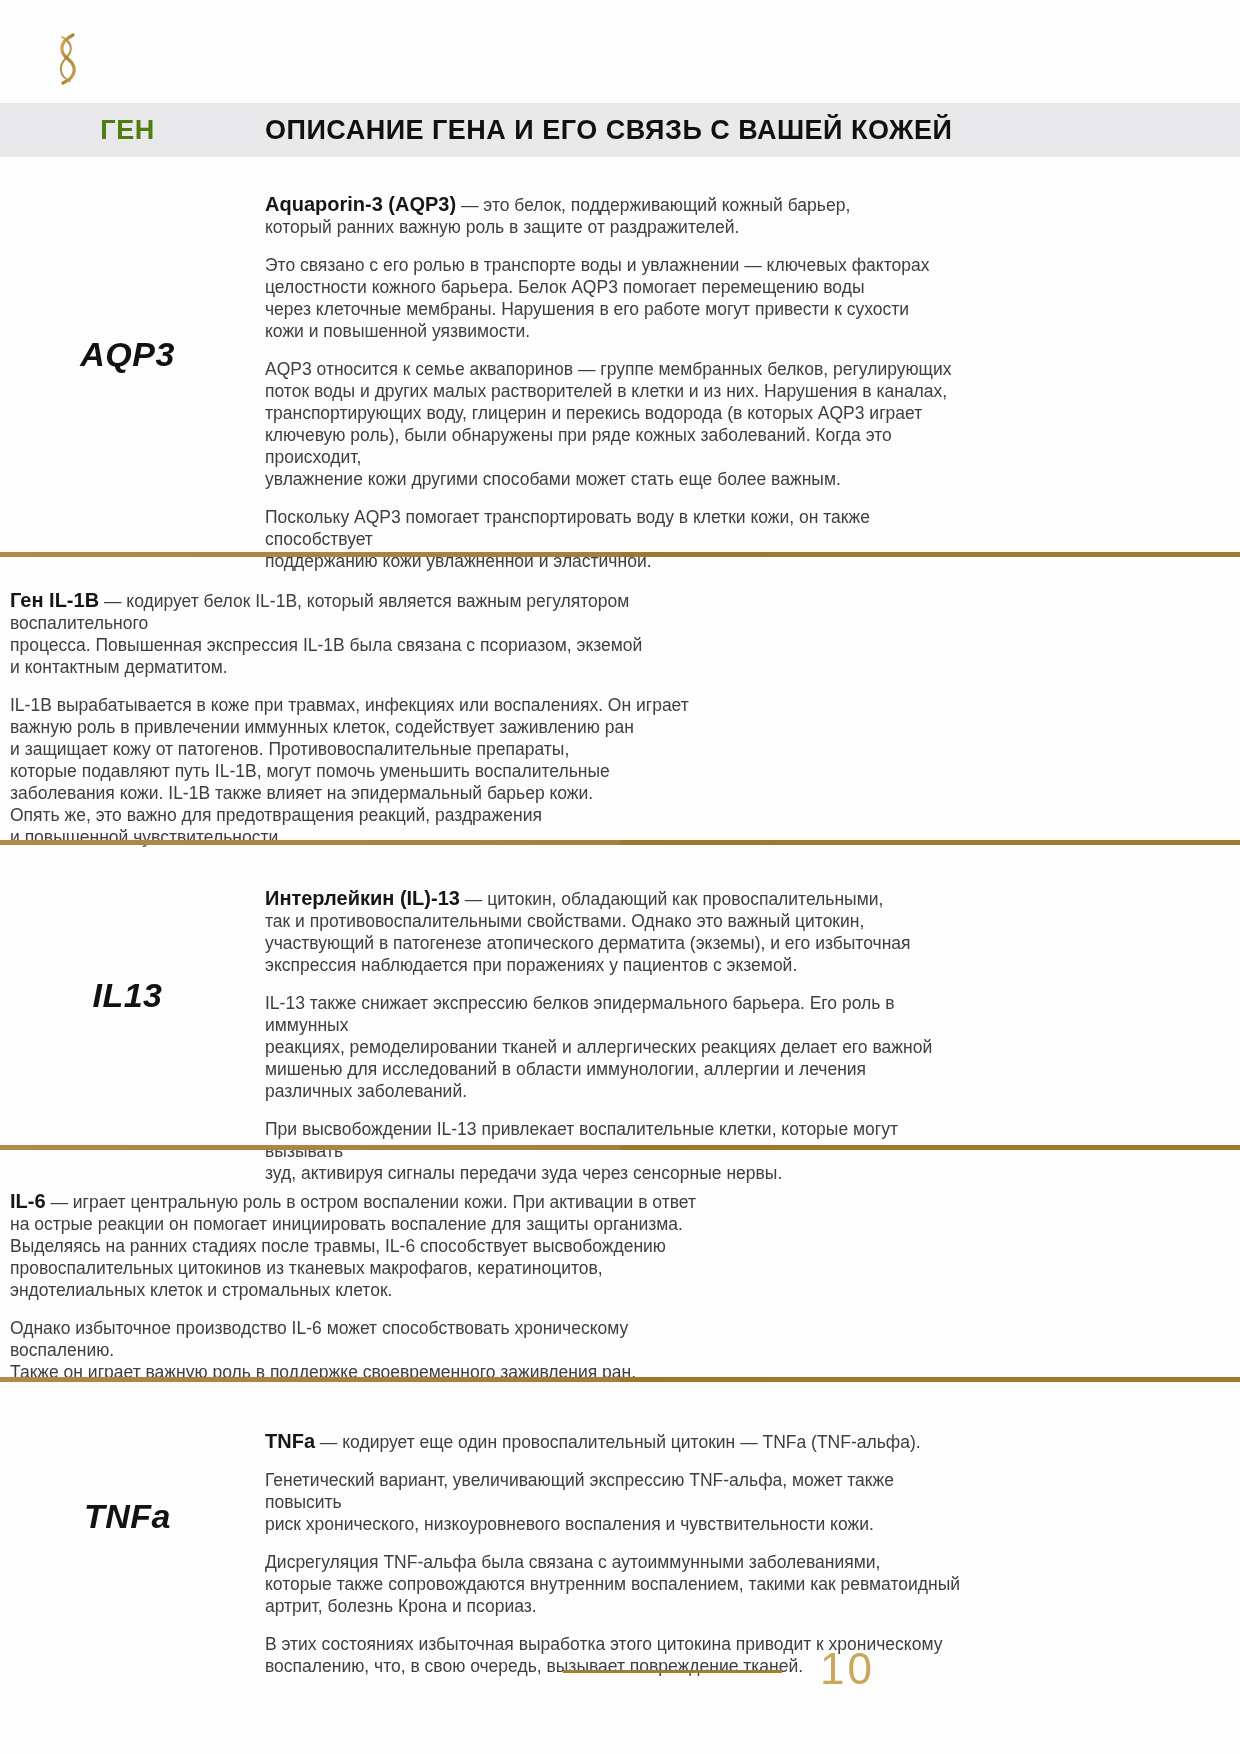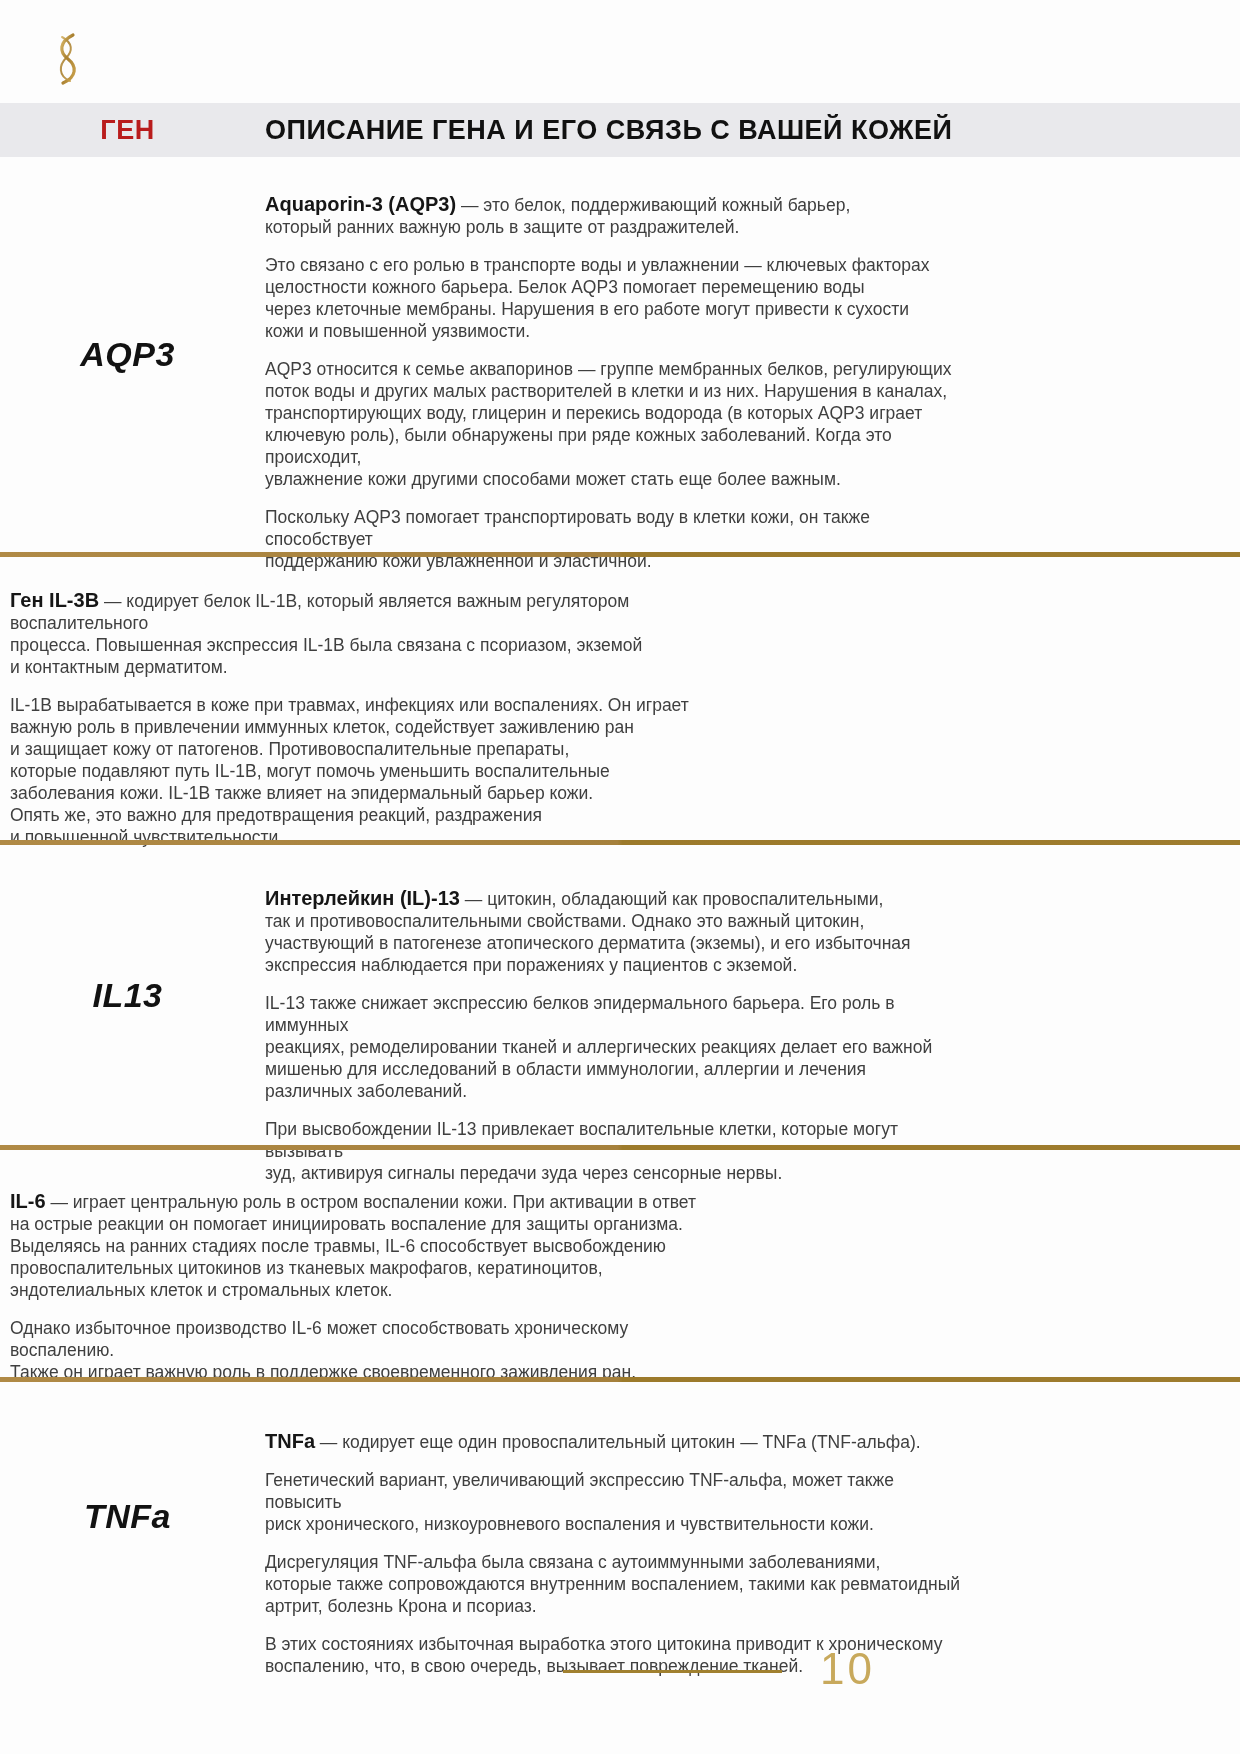--- a/index.html
+++ b/index.html
@@ -10,21 +10,21 @@
     position:relative;
     color:#3c3c3c;
     overflow:hidden;
   }
   .logo{position:absolute;left:52px;top:32px;width:30px;height:54px;}
   .content{position:absolute;top:103px;left:0;width:1240px;display:flex;flex-direction:column;}
   .header-bar{
     height:54px;background:#e9e9ec;display:flex;align-items:center;
   }
   .header-gene{
-    width:255px;text-align:center;font-size:27px;font-weight:bold;color:#b91c1c;
+    width:255px;text-align:center;font-size:27px;font-weight:bold;color:#4d7c0f;
     letter-spacing:0.5px;
   }
   .header-desc{
     font-size:27px;font-weight:bold;color:#111;letter-spacing:0.5px;padding-left:10px;
   }
   .gene-row{display:flex;box-sizing:border-box;}
   .gene-col{
     width:255px;flex:0 0 255px;display:flex;align-items:center;justify-content:center;font-style:italic;
   }
   .gene-label{font-size:34px;font-weight:bold;color:#121212;letter-spacing:0.5px;}
@@ -104,21 +104,21 @@
 ключевую роль), были обнаружены при ряде кожных заболеваний. Когда это происходит,
 увлажнение кожи другими способами может стать еще более важным.</span></p>
       <p class="para"><span>Поскольку AQP3 помогает транспортировать воду в клетки кожи, он также способствует
 поддержанию кожи увлажненной и эластичной.</span></p>
     </div>
   </div>
   <div class="divider"></div>
 
   <div class="gene-row row-il1b">
     <div class="text-col">
-      <p class="para"><span class="lead">Ген IL-3B</span><span> — кодирует белок IL-1B, который является важным регулятором воспалительного
+      <p class="para"><span class="lead">Ген IL-1B</span><span> — кодирует белок IL-1B, который является важным регулятором воспалительного
 процесса. Повышенная экспрессия IL-1B была связана с псориазом, экземой
 и контактным дерматитом.</span></p>
       <p class="para"><span>IL-1B вырабатывается в коже при травмах, инфекциях или воспалениях. Он играет
 важную роль в привлечении иммунных клеток, содействует заживлению ран
 и защищает кожу от патогенов. Противовоспалительные препараты,
 которые подавляют путь IL-1B, могут помочь уменьшить воспалительные
 заболевания кожи. IL-1B также влияет на эпидермальный барьер кожи.
 Опять же, это важно для предотвращения реакций, раздражения
 и повышенной чувствительности.</span></p>
     </div>

